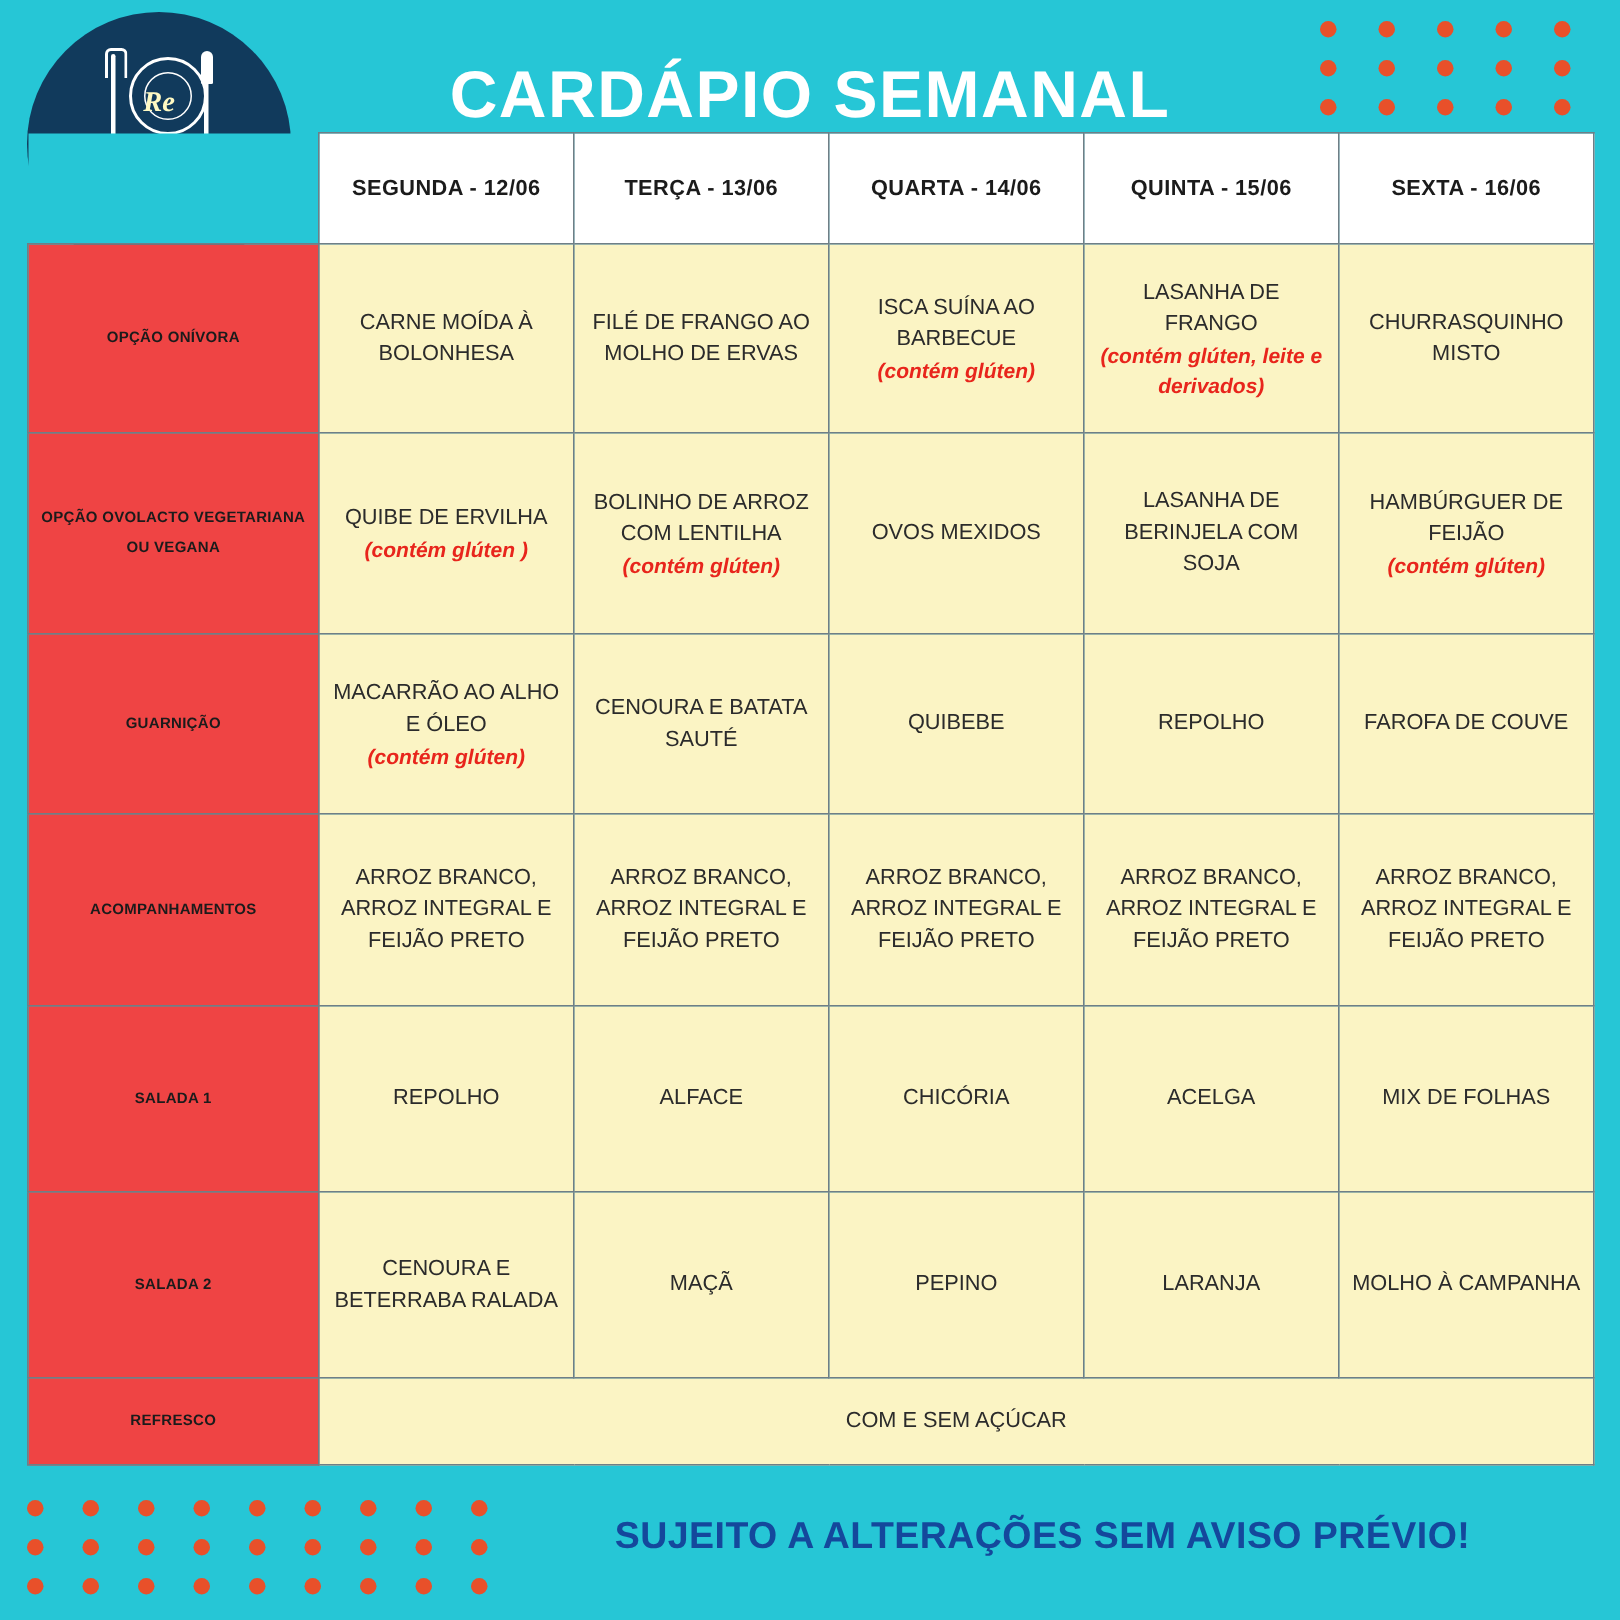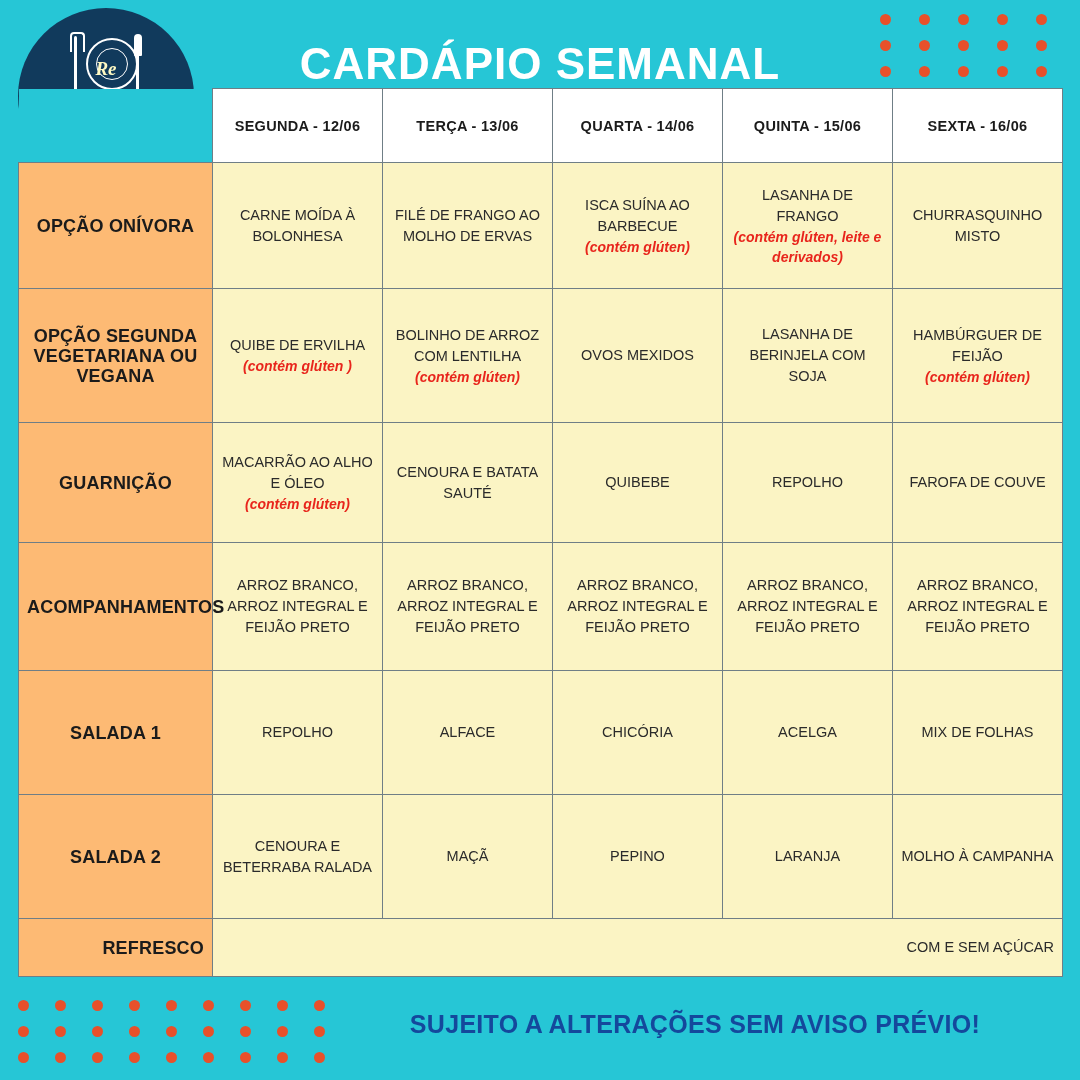--- a/index.html
+++ b/index.html
@@ -167,22 +167,22 @@
     font-weight: bold;
     height: 74px;
     letter-spacing: 0.3px;
   }
   thead th.corner {
     background: #26c6d6;
     border: none;
   }
 
   td.rowhead {
-    background: #fdba74;
-    font-size: 18px;
+    background: #ef4444;
+    font-size: 10px;
     font-weight: bold;
     color: #1b1b1b;
     line-height: 20px;
     letter-spacing: 0.2px;
   }
   td.cell {
     background: #fbf4c4;
     font-size: 14.5px;
     color: #2b2b2b;
     line-height: 21px;
@@ -198,21 +198,21 @@
     font-weight: bold;
     font-size: 14px;
     line-height: 20px;
   }
   tr.r1 td { height: 126px; }
   tr.r2 td { height: 134px; }
   tr.r3 td { height: 120px; }
   tr.r4 td { height: 128px; }
   tr.r5 td { height: 124px; }
   tr.r6 td { height: 124px; }
-  tr.r7 td { height: 58px; text-align: right; }
+  tr.r7 td { height: 58px; }
 
   
   .dots-bl {
     position: absolute;
     left: 18px;
     top: 1000px;
     width: 330px;
     height: 62px;
   }
   .dots-bl .dot {
@@ -311,21 +311,21 @@
             <span>LASANHA DE FRANGO</span>
             <span class="warn">(contém glúten, leite e derivados)</span>
           </td>
           <td class="cell">
             <span>CHURRASQUINHO MISTO</span>
             
           </td>
         </tr>
 
         <tr class="r2">
-          <td class="rowhead">OPÇÃO SEGUNDA VEGETARIANA OU VEGANA</td>
+          <td class="rowhead">OPÇÃO OVOLACTO VEGETARIANA OU VEGANA</td>
           <td class="cell">
             <span>QUIBE DE ERVILHA</span>
             <span class="warn">(contém glúten )</span>
           </td>
           <td class="cell">
             <span>BOLINHO DE ARROZ COM LENTILHA</span>
             <span class="warn">(contém glúten)</span>
           </td>
           <td class="cell">
             <span>OVOS MEXIDOS</span>

